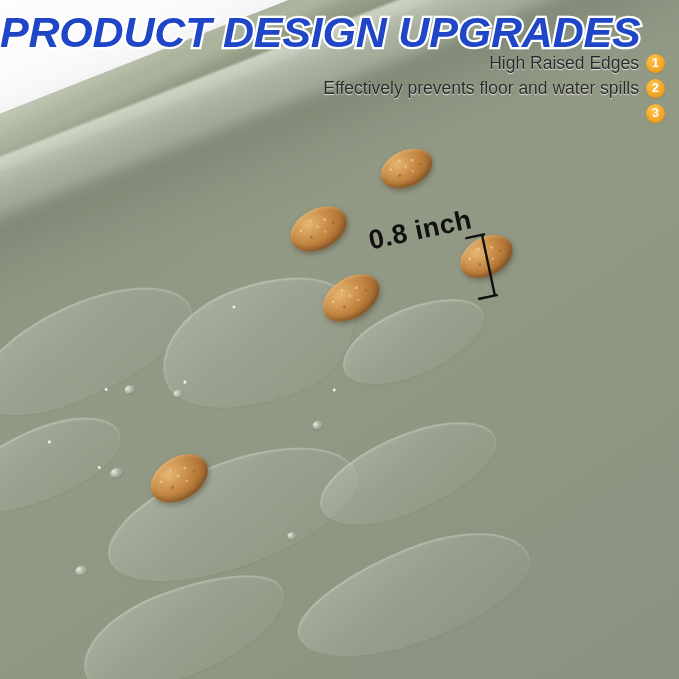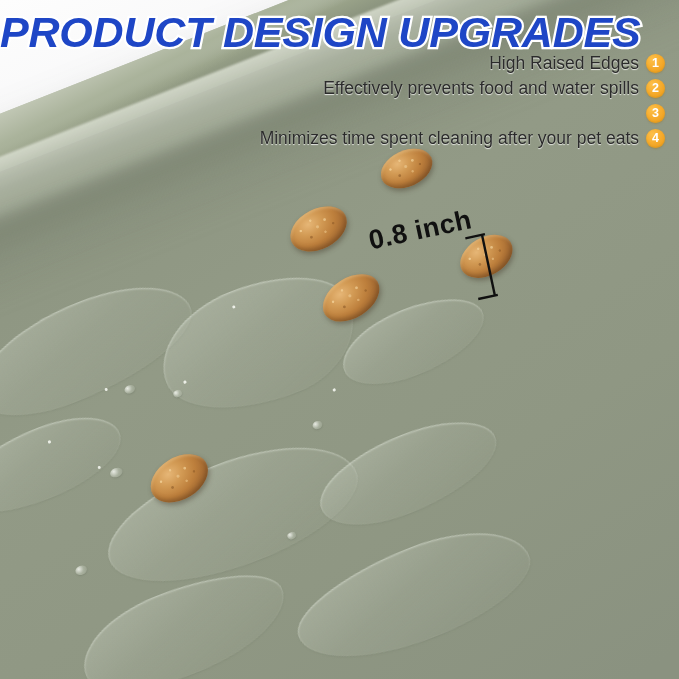--- a/index.html
+++ b/index.html
@@ -358,28 +358,24 @@
   <div class="headline">PRODUCT DESIGN UPGRADES</div>
 
   <div class="bullets">
 
     <div class="bullet-row">
       <span class="bullet-text">High Raised Edges</span>
       <span class="bullet-badge">1</span>
     </div>
 
     <div class="bullet-row">
-      <span class="bullet-text">Effectively prevents food and water spills</span>
+      <span class="bullet-text">Effectively prevents floor and water spills</span>
       <span class="bullet-badge">2</span>
     </div>
 
     <div class="bullet-row">
       <span class="bullet-badge">3</span>
     </div>
 
-    <div class="bullet-row">
-      <span class="bullet-text">Minimizes time spent cleaning after your pet eats</span>
-      <span class="bullet-badge">4</span>
-    </div>
 
   </div>
 
 </div>
 
 </body></html>

